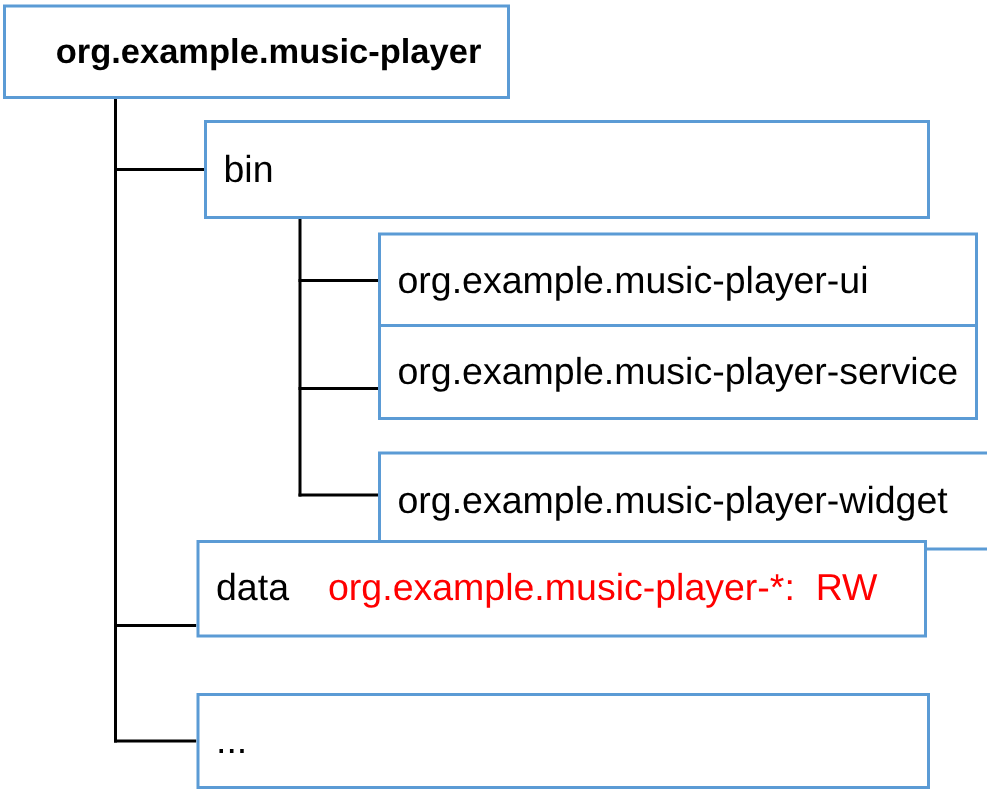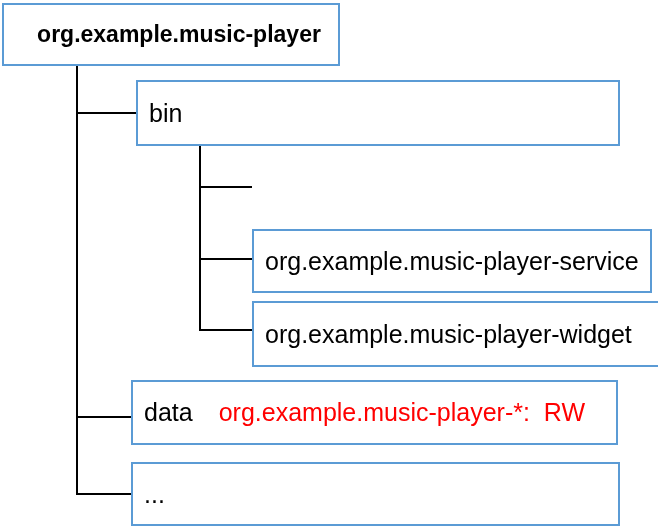--- a/index.html
+++ b/index.html
@@ -29,23 +29,23 @@
   }
   .node.root {
     left: 2px; top: 3px; width: 338px; height: 63px;
     font-weight: bold;
     font-size: 23px;
     justify-content: center;
     padding-left: 16px;
   }
   .node.bin      { left: 136px; top: 80px;  width: 484px; height: 66px; }
   .node.ui       { left: 252px; top: 155px; width: 400px; height: 64px; }
-  .node.service  { left: 252px; top: 229px; width: 400px; height: 64px; align-items: center; }
+  .node.service  { left: 252px; top: 216px; width: 400px; height: 64px; align-items: center; }
   .node.widget   { left: 252px; top: 301px; width: 468px; height: 66px; }
-  .node.data     { left: 131px; top: 380px; width: 487px; height: 65px; }
+  .node.data     { left: 131px; top: 360px; width: 487px; height: 65px; }
   .node.ellipsis { left: 131px; top: 462px; width: 489px; height: 64px; }
 
   .annotation {
     color: #FF0000;
     margin-left: 26px;
     white-space: pre;
   }
 
   .line {
     position: absolute;
@@ -78,20 +78,23 @@
   <div class="line hline branch-ellipsis"></div>
 
   <div class="node root">
     <span>org.example.music-player</span>
   </div>
 
   <div class="node bin">
     <span>bin</span>
   </div>
 
+  <div class="node ui">
+    <span>org.example.music-player-ui</span>
+  </div>
 
   <div class="node service">
     <span>org.example.music-player-service</span>
   </div>
 
   <div class="node widget">
     <span>org.example.music-player-widget</span>
   </div>
 
   <div class="node data">

